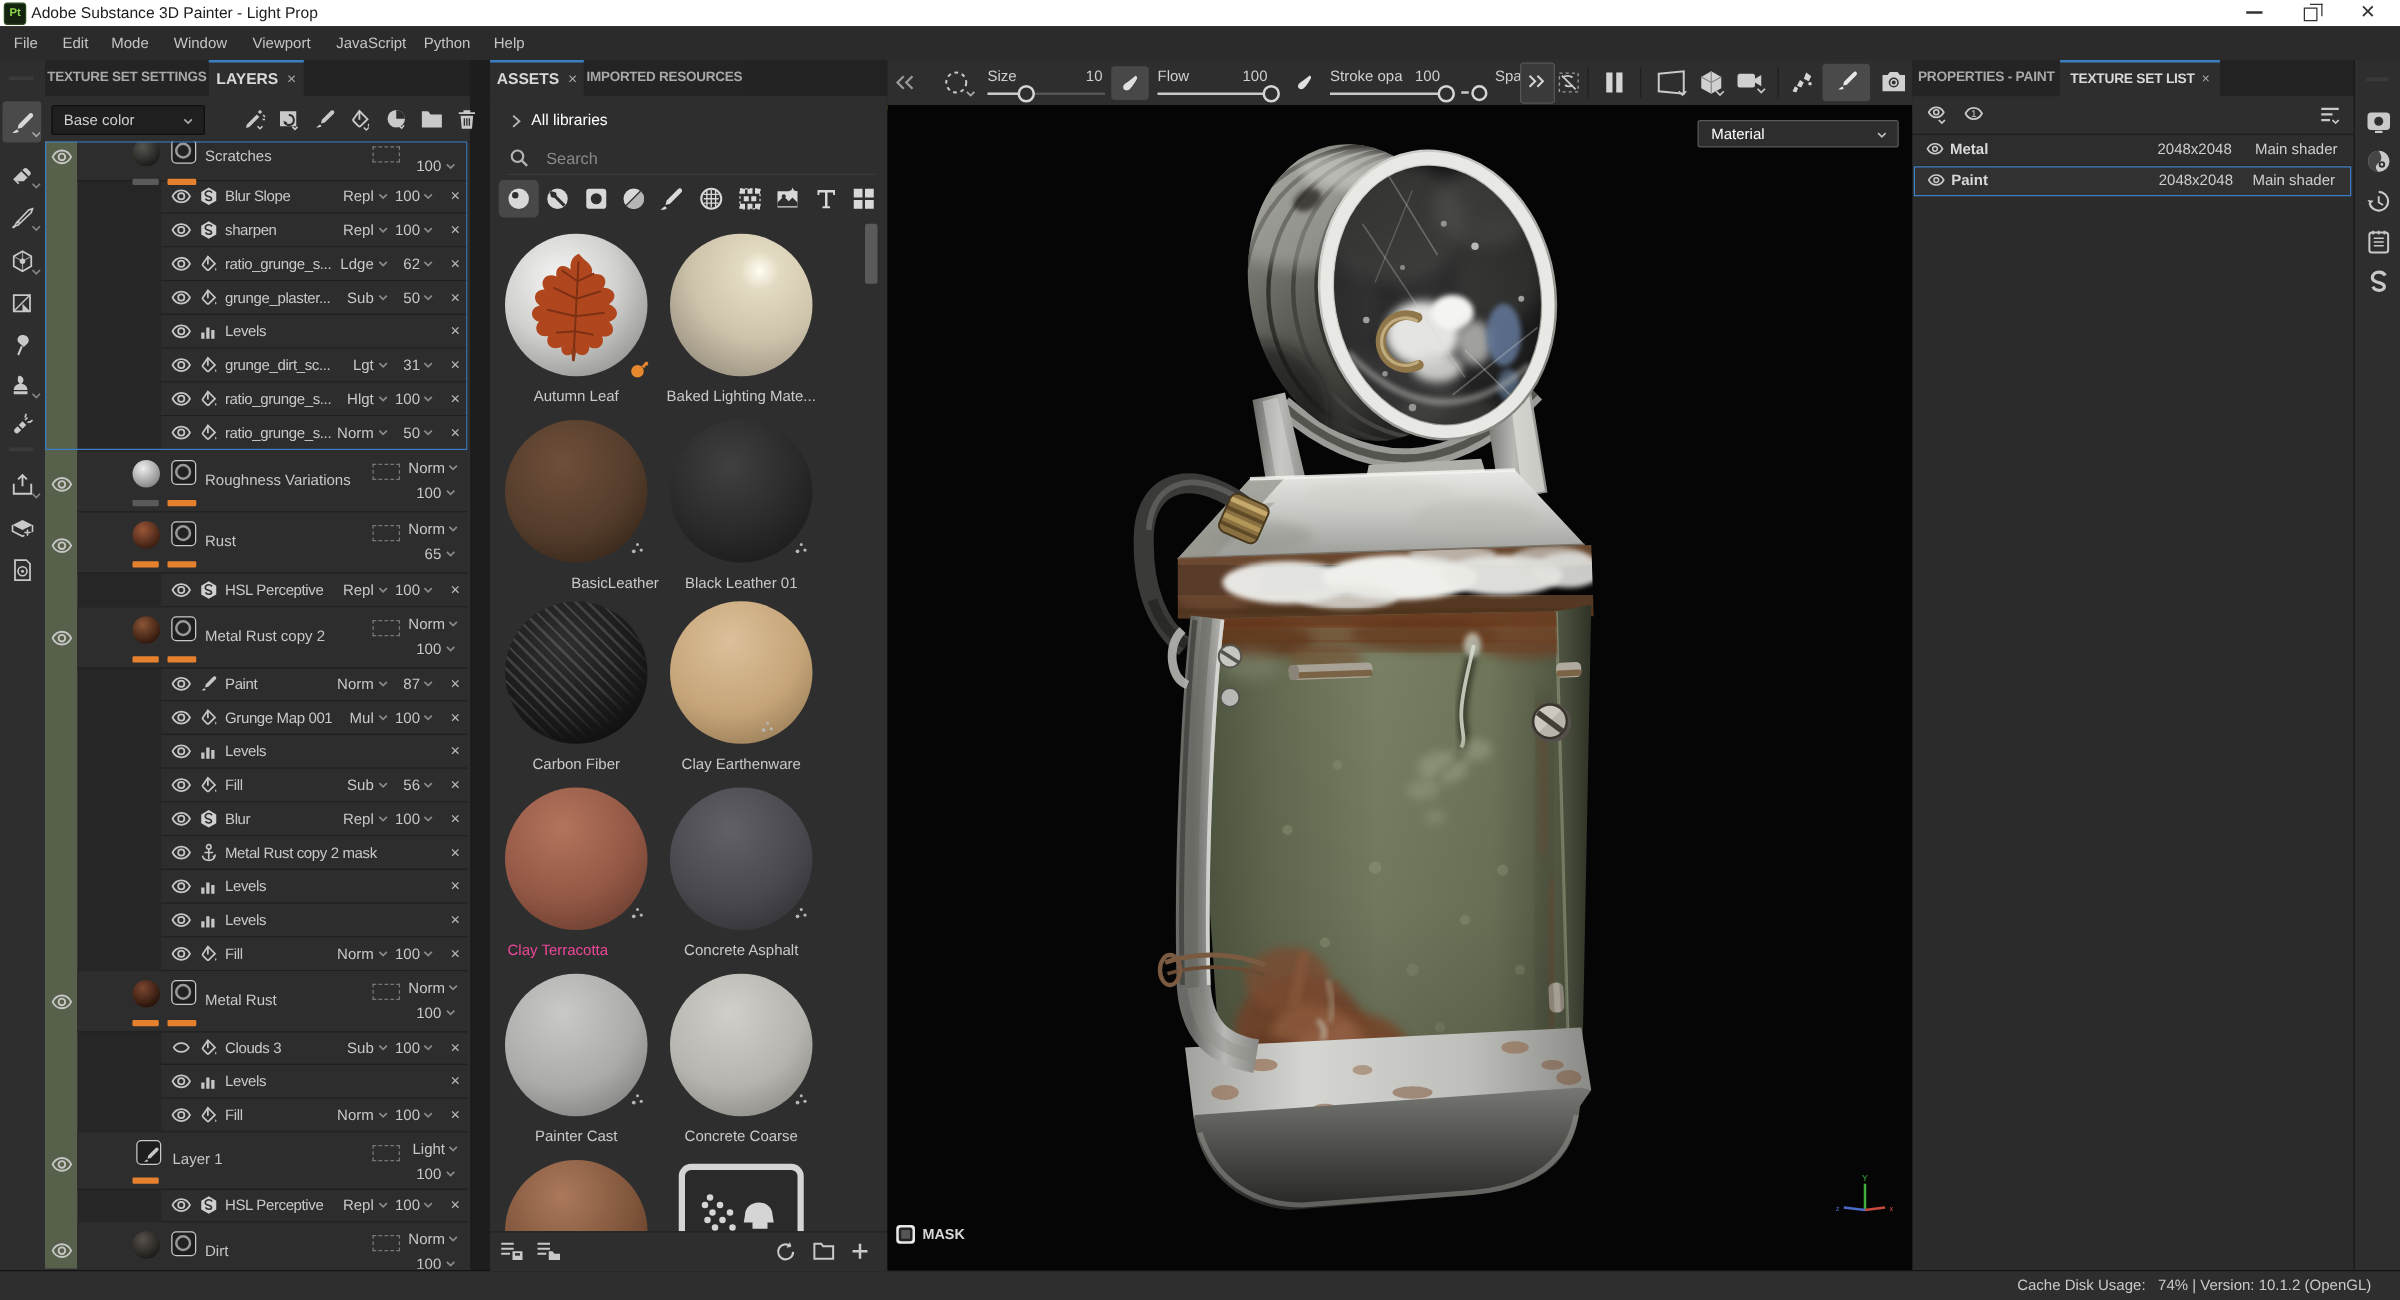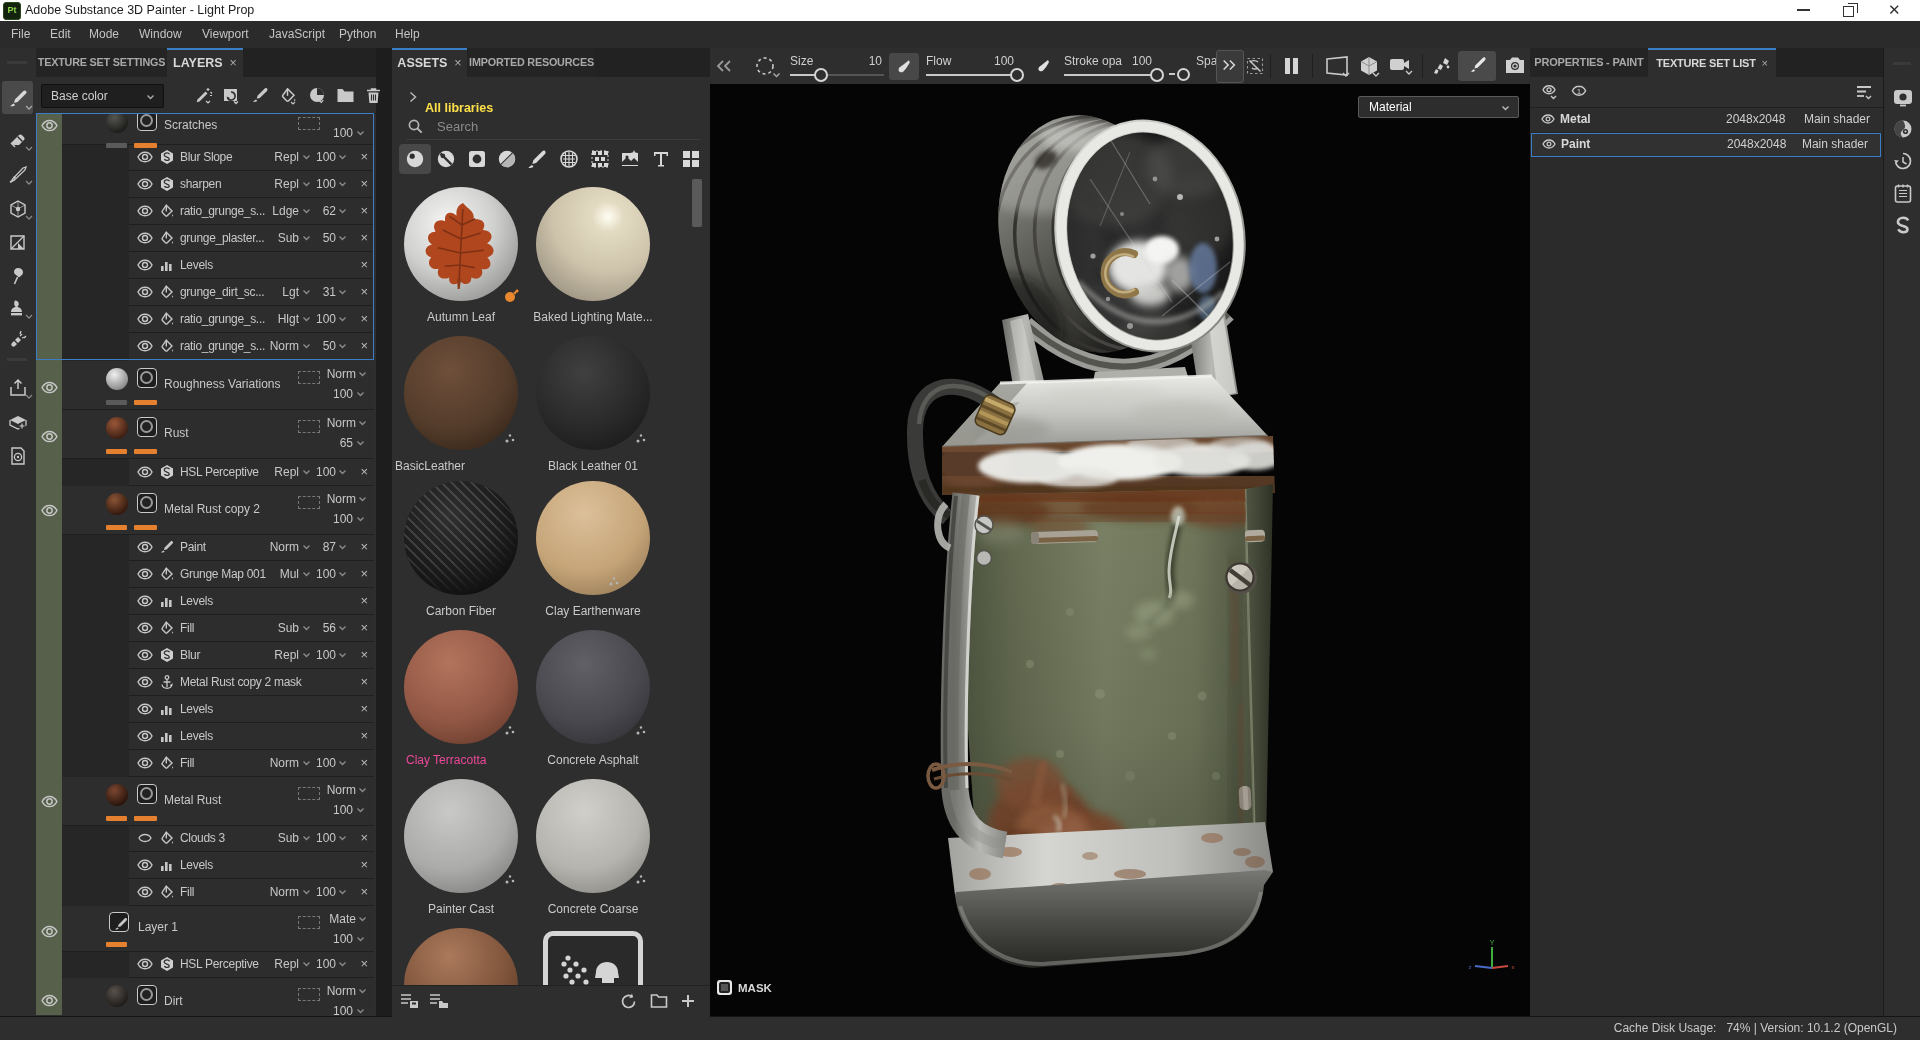--- a/index.html
+++ b/index.html
@@ -680,21 +680,21 @@
         </svg>
 <div class="lg" style="top:793px;height:45px">
           <div class="msk" style="left:47px;top:6px">
             <svg style="margin:3px" width="14" height="14">
               <use href="#pbrush"></use>
             </svg>
           </div>
           <span class="gnm" style="left:76px;top:14px">Layer 1</span>
           <div class="thumbbar orange" style="left:44px;top:36px;width:21px"></div>
           <div class="dashbox" style="right:54px;top:10px"></div>
-          <span class="gbl" style="top:6px">Mate</span>
+          <span class="gbl" style="top:6px">Light</span>
           <svg class="ico" style="right:7px;top:10px" width="9" height="7" viewBox="0 0 9 7">
             <path d="M1.5 1.5l3 3 3-3" fill="none" stroke="#8a8a8a" stroke-width="1.4"></path>
           </svg>
           <span class="gvl" style="top:26px">100</span>
           <svg class="ico" style="right:9px;top:30px" width="9" height="7" viewBox="0 0 9 7">
             <path d="M1.5 1.5l3 3 3-3" fill="none" stroke="#8a8a8a" stroke-width="1.4"></path>
           </svg>
         </div>
 <svg class="ico" style="left:5px;top:810px" width="17" height="17" viewBox="0 0 16 16">
           <use href="#eye"></use>
@@ -723,21 +723,21 @@
 </div>
 
 <div id="assetsp" class="abs">
   <div class="tabbar" style="width:318px"></div>
   <div class="tab act" style="left:0;width:75px">ASSETS&nbsp;&nbsp;<span style="font-weight:normal;color:#aaa">×</span></div>
   <div class="tab inact" style="left:76px;width:127px;font-size:10.8px;letter-spacing:-0.2px">IMPORTED RESOURCES</div>
   <div class="abs" style="left:0;top:29px;width:318px;height:939px;background:#2e2e2e"></div>
   <svg class="ico" style="left:16px;top:43px" width="10" height="12" viewBox="0 0 10 12">
         <path d="M2.5 1.5l5 4.5-5 4.5" fill="none" stroke="#b8b8b8" stroke-width="1.5"></path>
       </svg>
-  <div class="abs" style="left:33px;top:53px;font-weight:bold;color:#fde047;font-size:12.5px">All libraries</div>
+  <div class="abs" style="left:33px;top:41px;font-weight:normal;color:#ffffff;font-size:12.5px">All libraries</div>
   <svg class="ico" style="left:15px;top:70px" width="17" height="17" viewBox="0 0 17 17">
         <circle cx="7" cy="7" r="4.6" fill="none" stroke="#b5b5b5" stroke-width="1.7"></circle>
         <path d="M10.5 10.5l4.2 4.2" stroke="#b5b5b5" stroke-width="1.9"></path>
       </svg>
   <div class="abs" style="left:45px;top:71px;color:#8a8a8a;font-size:13px">Search</div>
   <div class="abs" style="left:14px;top:91px;width:294px;height:1px;background:#3c3c3c"></div>
   <div class="abs" style="left:7px;top:96px;width:32px;height:30px;background:#484848;border-radius:4px"></div>
   <svg class="ico" style="left:12px;top:100px" width="22" height="22" viewBox="0 0 22 22">
         <circle cx="11" cy="11" r="8.2" fill="#d8d8d8"></circle>
         <path d="M11 2.8a8.2 8.2 0 0 0 0 16.4 8.2 8.2 0 0 1 0-16.4z" fill="#2e2e2e" transform="rotate(40 11 11)"></path>
@@ -803,21 +803,21 @@
             <g transform="rotate(3 57 57)">
               <path d="M57 16 C62 22 70 24 68 32 C76 30 82 34 78 42 C88 42 90 50 83 55 C92 58 92 66 84 69 C90 74 88 82 79 81 C82 88 76 93 69 90 C70 97 62 99 58 94 C54 100 46 98 47 91 C40 95 33 90 36 83 C28 85 23 78 28 72 C20 70 20 61 28 59 C21 55 23 46 31 46 C26 39 32 32 40 35 C38 26 46 24 51 29 C50 21 53 18 57 16 Z" fill="#b0461e"></path>
               <path d="M57 22 L57 92 M57 38 L44 30 M57 38 L70 31 M57 52 L38 44 M57 52 L76 45 M57 66 L34 62 M57 66 L80 62 M57 78 L42 80 M57 78 L72 80" stroke="#7e3014" stroke-width="1.6" fill="none"></path>
               <path d="M55 92 L59 92 L58 102 L56 102 Z" fill="#8a3a18"></path>
             </g>
           </svg>
 <div class="abs" style="left:3px;top:262px;width:132px;text-align:center;color:#c9c9c9;white-space:nowrap">Autumn Leaf</div>
 <div class="abs" style="left:144px;top:139px;width:114px;height:114px;border-radius:50%;background:radial-gradient(circle at 63% 26%,#fffef2 0%,#e3dac2 14%,#cdc3ab 50%,#9a9181 85%,#6e6759 100%)"></div>
 <div class="abs" style="left:135px;top:262px;width:132px;text-align:center;color:#c9c9c9;white-space:nowrap">Baked Lighting Mate...</div>
 <div class="abs" style="left:12px;top:288px;width:114px;height:114px;border-radius:50%;background:radial-gradient(circle at 40% 30%,#6e4f3a,#543c2b 55%,#2e2014 95%)"></div>
-<div class="abs" style="left:3px;top:411px;width:132px;text-align:left;color:#c9c9c9;white-space:nowrap">BasicLeather</div>
+<div class="abs" style="left:3px;top:411px;width:132px;text-align:right;color:#c9c9c9;white-space:nowrap">BasicLeather</div>
 <div class="abs" style="left:144px;top:288px;width:114px;height:114px;border-radius:50%;background:radial-gradient(circle at 42% 32%,#404040,#292929 55%,#161616 95%)"></div>
 <div class="abs" style="left:135px;top:411px;width:132px;text-align:center;color:#c9c9c9;white-space:nowrap">Black Leather 01</div>
 <div class="abs" style="left:12px;top:433px;width:114px;height:114px;border-radius:50%;background:radial-gradient(circle at 40% 30%,#303030,#181818 60%,#0b0b0b 95%)"></div>
 <div class="abs" style="left:3px;top:556px;width:132px;text-align:center;color:#c9c9c9;white-space:nowrap">Carbon Fiber</div>
 <div class="abs" style="left:144px;top:433px;width:114px;height:114px;border-radius:50%;background:radial-gradient(circle at 42% 28%,#dcc09a,#c5a478 55%,#8e7350 95%)"></div>
 <div class="abs" style="left:135px;top:556px;width:132px;text-align:center;color:#c9c9c9;white-space:nowrap">Clay Earthenware</div>
 <div class="abs" style="left:12px;top:582px;width:114px;height:114px;border-radius:50%;background:radial-gradient(circle at 40% 28%,#b3745c,#925745 55%,#613728 95%)"></div>
 <div class="abs" style="left:14px;top:705px;width:132px;text-align:left;color:#ec4899;white-space:nowrap">Clay Terracotta</div>
 <div class="abs" style="left:144px;top:582px;width:114px;height:114px;border-radius:50%;background:radial-gradient(circle at 42% 30%,#606066,#48484e 55%,#2c2c31 95%)"></div>
 <div class="abs" style="left:135px;top:705px;width:132px;text-align:center;color:#c9c9c9;white-space:nowrap">Concrete Asphalt</div>

